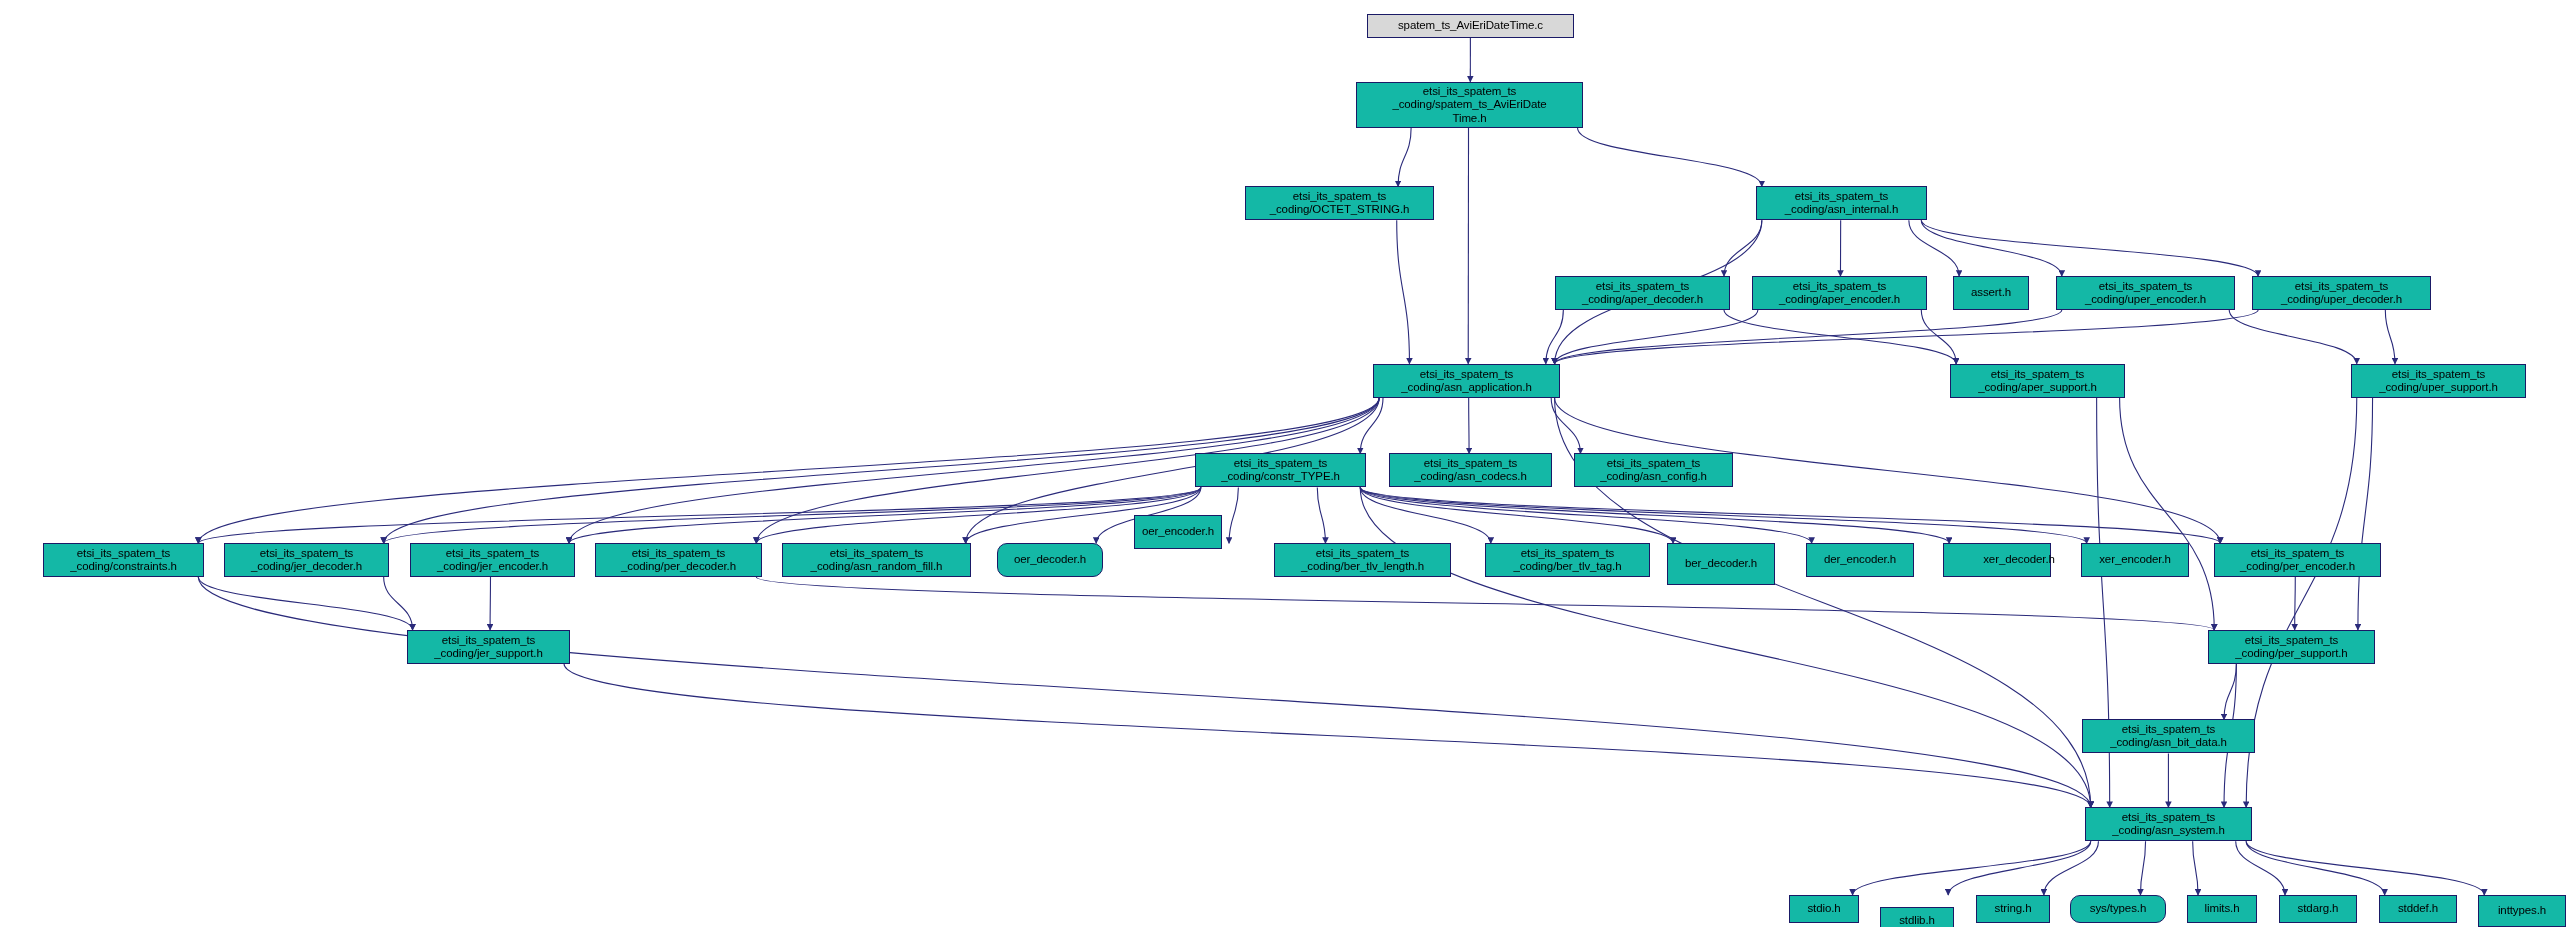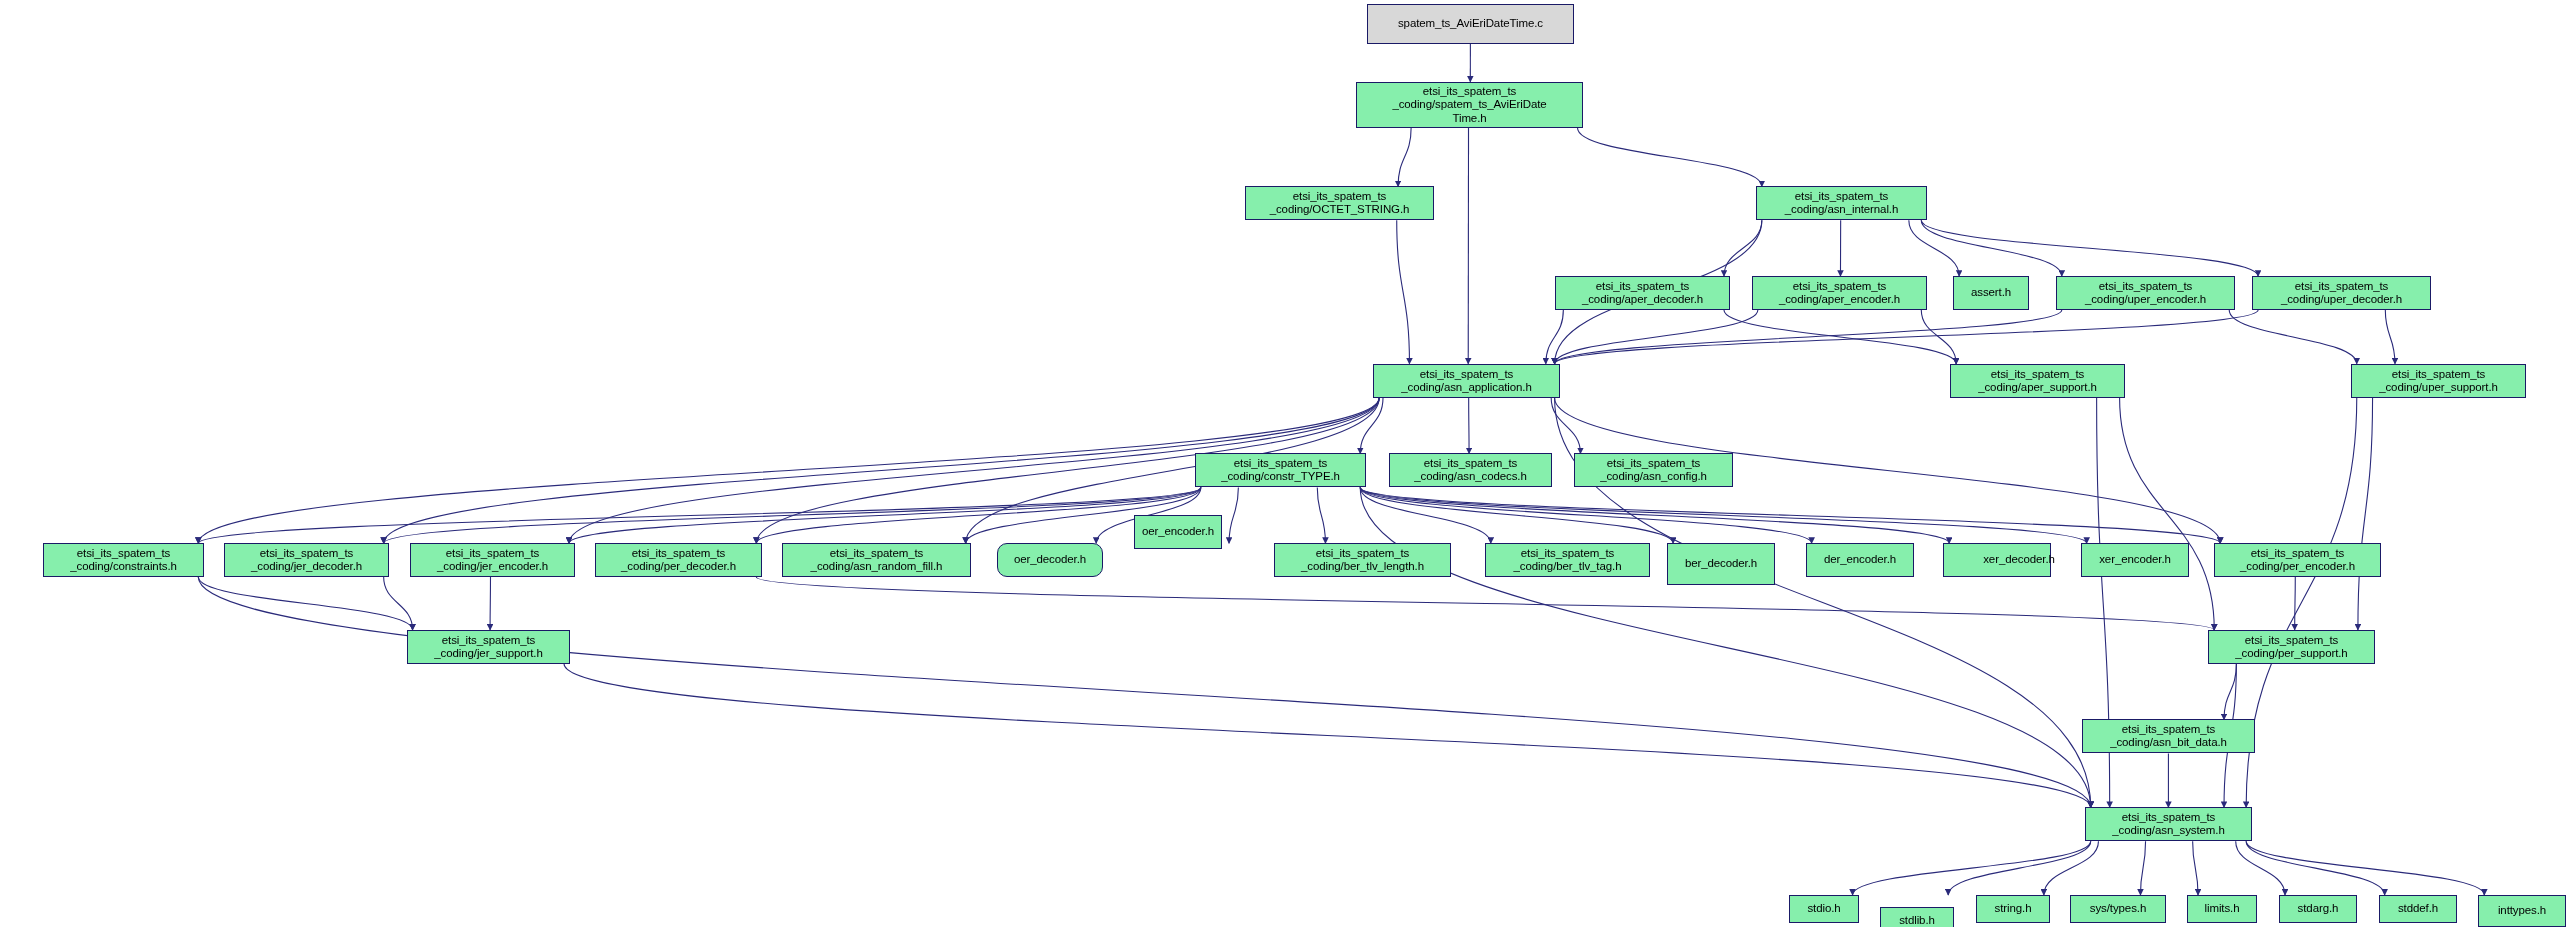--- a/index.html
+++ b/index.html
@@ -20,21 +20,21 @@
     left: 0;
     top: 0;
     width: 2576px;
     height: 928px;
     pointer-events: none;
   }
   .node {
     position: absolute;
     box-sizing: border-box;
     border: 1px solid #1a1a66;
-    background: #86efac;
+    background: #14b8a6;
     color: #000000;
     display: flex;
     align-items: center;
     justify-content: center;
     text-align: center;
     font-size: 11.5px;
     line-height: 13.5px;
     white-space: pre-line;
     letter-spacing: -0.1px;
     z-index: 2;
@@ -116,21 +116,21 @@
         <path d="M 2098 844 C 2098 871, 1859 871, 1859 898" marker-end="url(#arrow)"></path>
         <path d="M 2098 844 C 2098 871, 1955 871, 1955 898" marker-end="url(#arrow)"></path>
         <path d="M 2105.8 844 C 2105.8 871, 2051 871, 2051 898" marker-end="url(#arrow)"></path>
         <path d="M 2153.05 844 C 2153.05 871, 2147.95 871, 2147.95 898" marker-end="url(#arrow)"></path>
         <path d="M 2200.3 844 C 2200.3 871, 2205.7 871, 2205.7 898" marker-end="url(#arrow)"></path>
         <path d="M 2243.5 844 C 2243.5 871, 2293 871, 2293 898" marker-end="url(#arrow)"></path>
         <path d="M 2254 844 C 2254 871, 2393 871, 2393 898" marker-end="url(#arrow)"></path>
         <path d="M 2254 844 C 2254 871, 2493 871, 2493 898" marker-end="url(#arrow)"></path>
       </g>
   </svg>
-<div class="node root" style="left: 1367px; top: 4px; width: 207px; height: 40px;">spatem_ts_AviEriDateTime.c</div>
+<div class="node root" style="left: 1367px; top: 14px; width: 207px; height: 24px;">spatem_ts_AviEriDateTime.c</div>
     <div class="node" style="left: 1356px; top: 82px; width: 227px; height: 46px;">etsi_its_spatem_ts
 _coding/spatem_ts_AviEriDate
 Time.h</div>
     <div class="node" style="left: 1245px; top: 186px; width: 189px; height: 34px;">etsi_its_spatem_ts
 _coding/OCTET_STRING.h</div>
     <div class="node" style="left: 1756px; top: 186px; width: 171px; height: 34px;">etsi_its_spatem_ts
 _coding/asn_internal.h</div>
     <div class="node" style="left: 1555px; top: 276px; width: 175px; height: 34px;">etsi_its_spatem_ts
 _coding/aper_decoder.h</div>
     <div class="node" style="left: 1752px; top: 276px; width: 175px; height: 34px;">etsi_its_spatem_ts
@@ -178,19 +178,19 @@
 _coding/jer_support.h</div>
     <div class="node" style="left: 2208px; top: 630px; width: 167px; height: 34px;">etsi_its_spatem_ts
 _coding/per_support.h</div>
     <div class="node" style="left: 2082px; top: 719px; width: 173px; height: 34px;">etsi_its_spatem_ts
 _coding/asn_bit_data.h</div>
     <div class="node" style="left: 2085px; top: 807px; width: 167px; height: 34px;">etsi_its_spatem_ts
 _coding/asn_system.h</div>
     <div class="node" style="left: 1789px; top: 895px; width: 70px; height: 28px;">stdio.h</div>
     <div class="node" style="left: 1880px; top: 907px; width: 74px; height: 28px;">stdlib.h</div>
     <div class="node" style="left: 1976px; top: 895px; width: 74px; height: 28px;">string.h</div>
-    <div class="node" style="left: 2070px; top: 895px; width: 96px; height: 28px;">sys/types.h</div>
+    <div class="node" style="left: 2070px; top: 895px; width: 96px; height: 28px; border-radius: 10px;">sys/types.h</div>
     <div class="node" style="left: 2187px; top: 895px; width: 70px; height: 28px;">limits.h</div>
     <div class="node" style="left: 2279px; top: 895px; width: 78px; height: 28px;">stdarg.h</div>
     <div class="node" style="left: 2379px; top: 895px; width: 78px; height: 28px;">stddef.h</div>
     <div class="node" style="left: 2478px; top: 895px; width: 88px; height: 32px;">inttypes.h</div>
   </div>
 
 
 </body></html>

